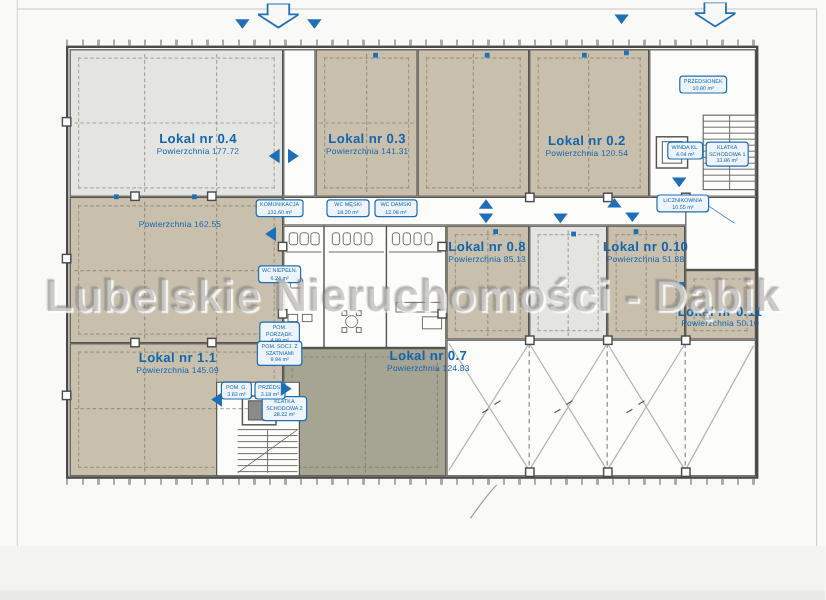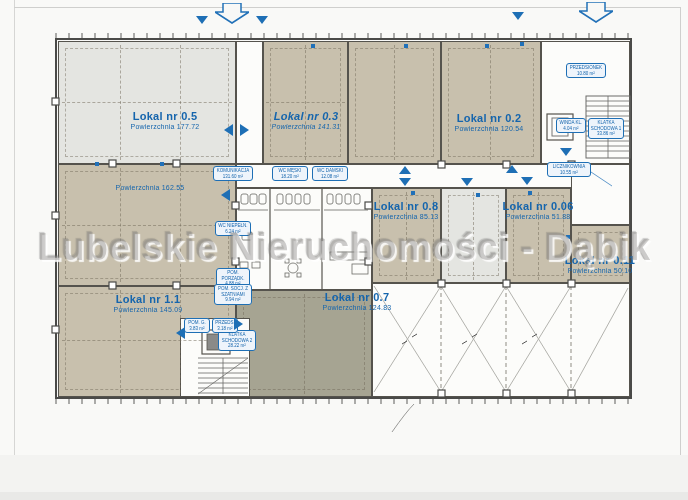--- a/index.html
+++ b/index.html
@@ -210,24 +210,24 @@
         <rect x="503" y="390" width="7" height="7"></rect>
         <rect x="568" y="390" width="7" height="7"></rect>
     </g>
 
     <path d="M392,432 q14,-20 22,-28" fill="none" stroke="#9a9a98" stroke-width="1"></path>
   </svg>
 
   <div id="bld-outline"></div>
 
   <div class="ulabel" style="left:95px;top:110px;width:140px;">
-    <div class="uname">Lokal nr 0.5</div>
+    <div class="uname">Lokal nr 0.4</div>
     <div class="uarea">Powierzchnia 177.72</div>
   </div>
-  <div class="ulabel" style="left:251px;top:110px;width:110px;font-style:italic;">
+  <div class="ulabel" style="left:251px;top:110px;width:110px;">
     <div class="uname">Lokal nr 0.3</div>
     <div class="uarea">Powierzchnia 141.31</div>
   </div>
   <div class="ulabel" style="left:434px;top:112px;width:110px;">
     <div class="uname">Lokal nr 0.2</div>
     <div class="uarea">Powierzchnia 120.54</div>
   </div>
   <div class="ulabel" style="left:80px;top:184px;width:140px;">
     <div class="uarea">Powierzchnia 162.55</div>
   </div>
@@ -237,21 +237,21 @@
   </div>
   <div class="ulabel" style="left:287px;top:291px;width:140px;">
     <div class="uname">Lokal nr 0.7</div>
     <div class="uarea">Powierzchnia 124.83</div>
   </div>
   <div class="ulabel" style="left:346px;top:200px;width:120px;">
     <div class="uname">Lokal nr 0.8</div>
     <div class="uarea">Powierzchnia 85.13</div>
   </div>
   <div class="ulabel" style="left:478px;top:200px;width:120px;">
-    <div class="uname">Lokal nr 0.06</div>
+    <div class="uname">Lokal nr 0.10</div>
     <div class="uarea">Powierzchnia 51.88</div>
   </div>
   <div class="ulabel" style="left:540px;top:254px;width:120px;">
     <div class="uname">Lokal nr 0.11</div>
     <div class="uarea">Powierzchnia 50.10</div>
   </div>
 
   <div class="slabel" style="left:213px;top:166px;width:40px;">
     <div>KOMUNIKACJA</div>
     <div>131.60 m²</div>

